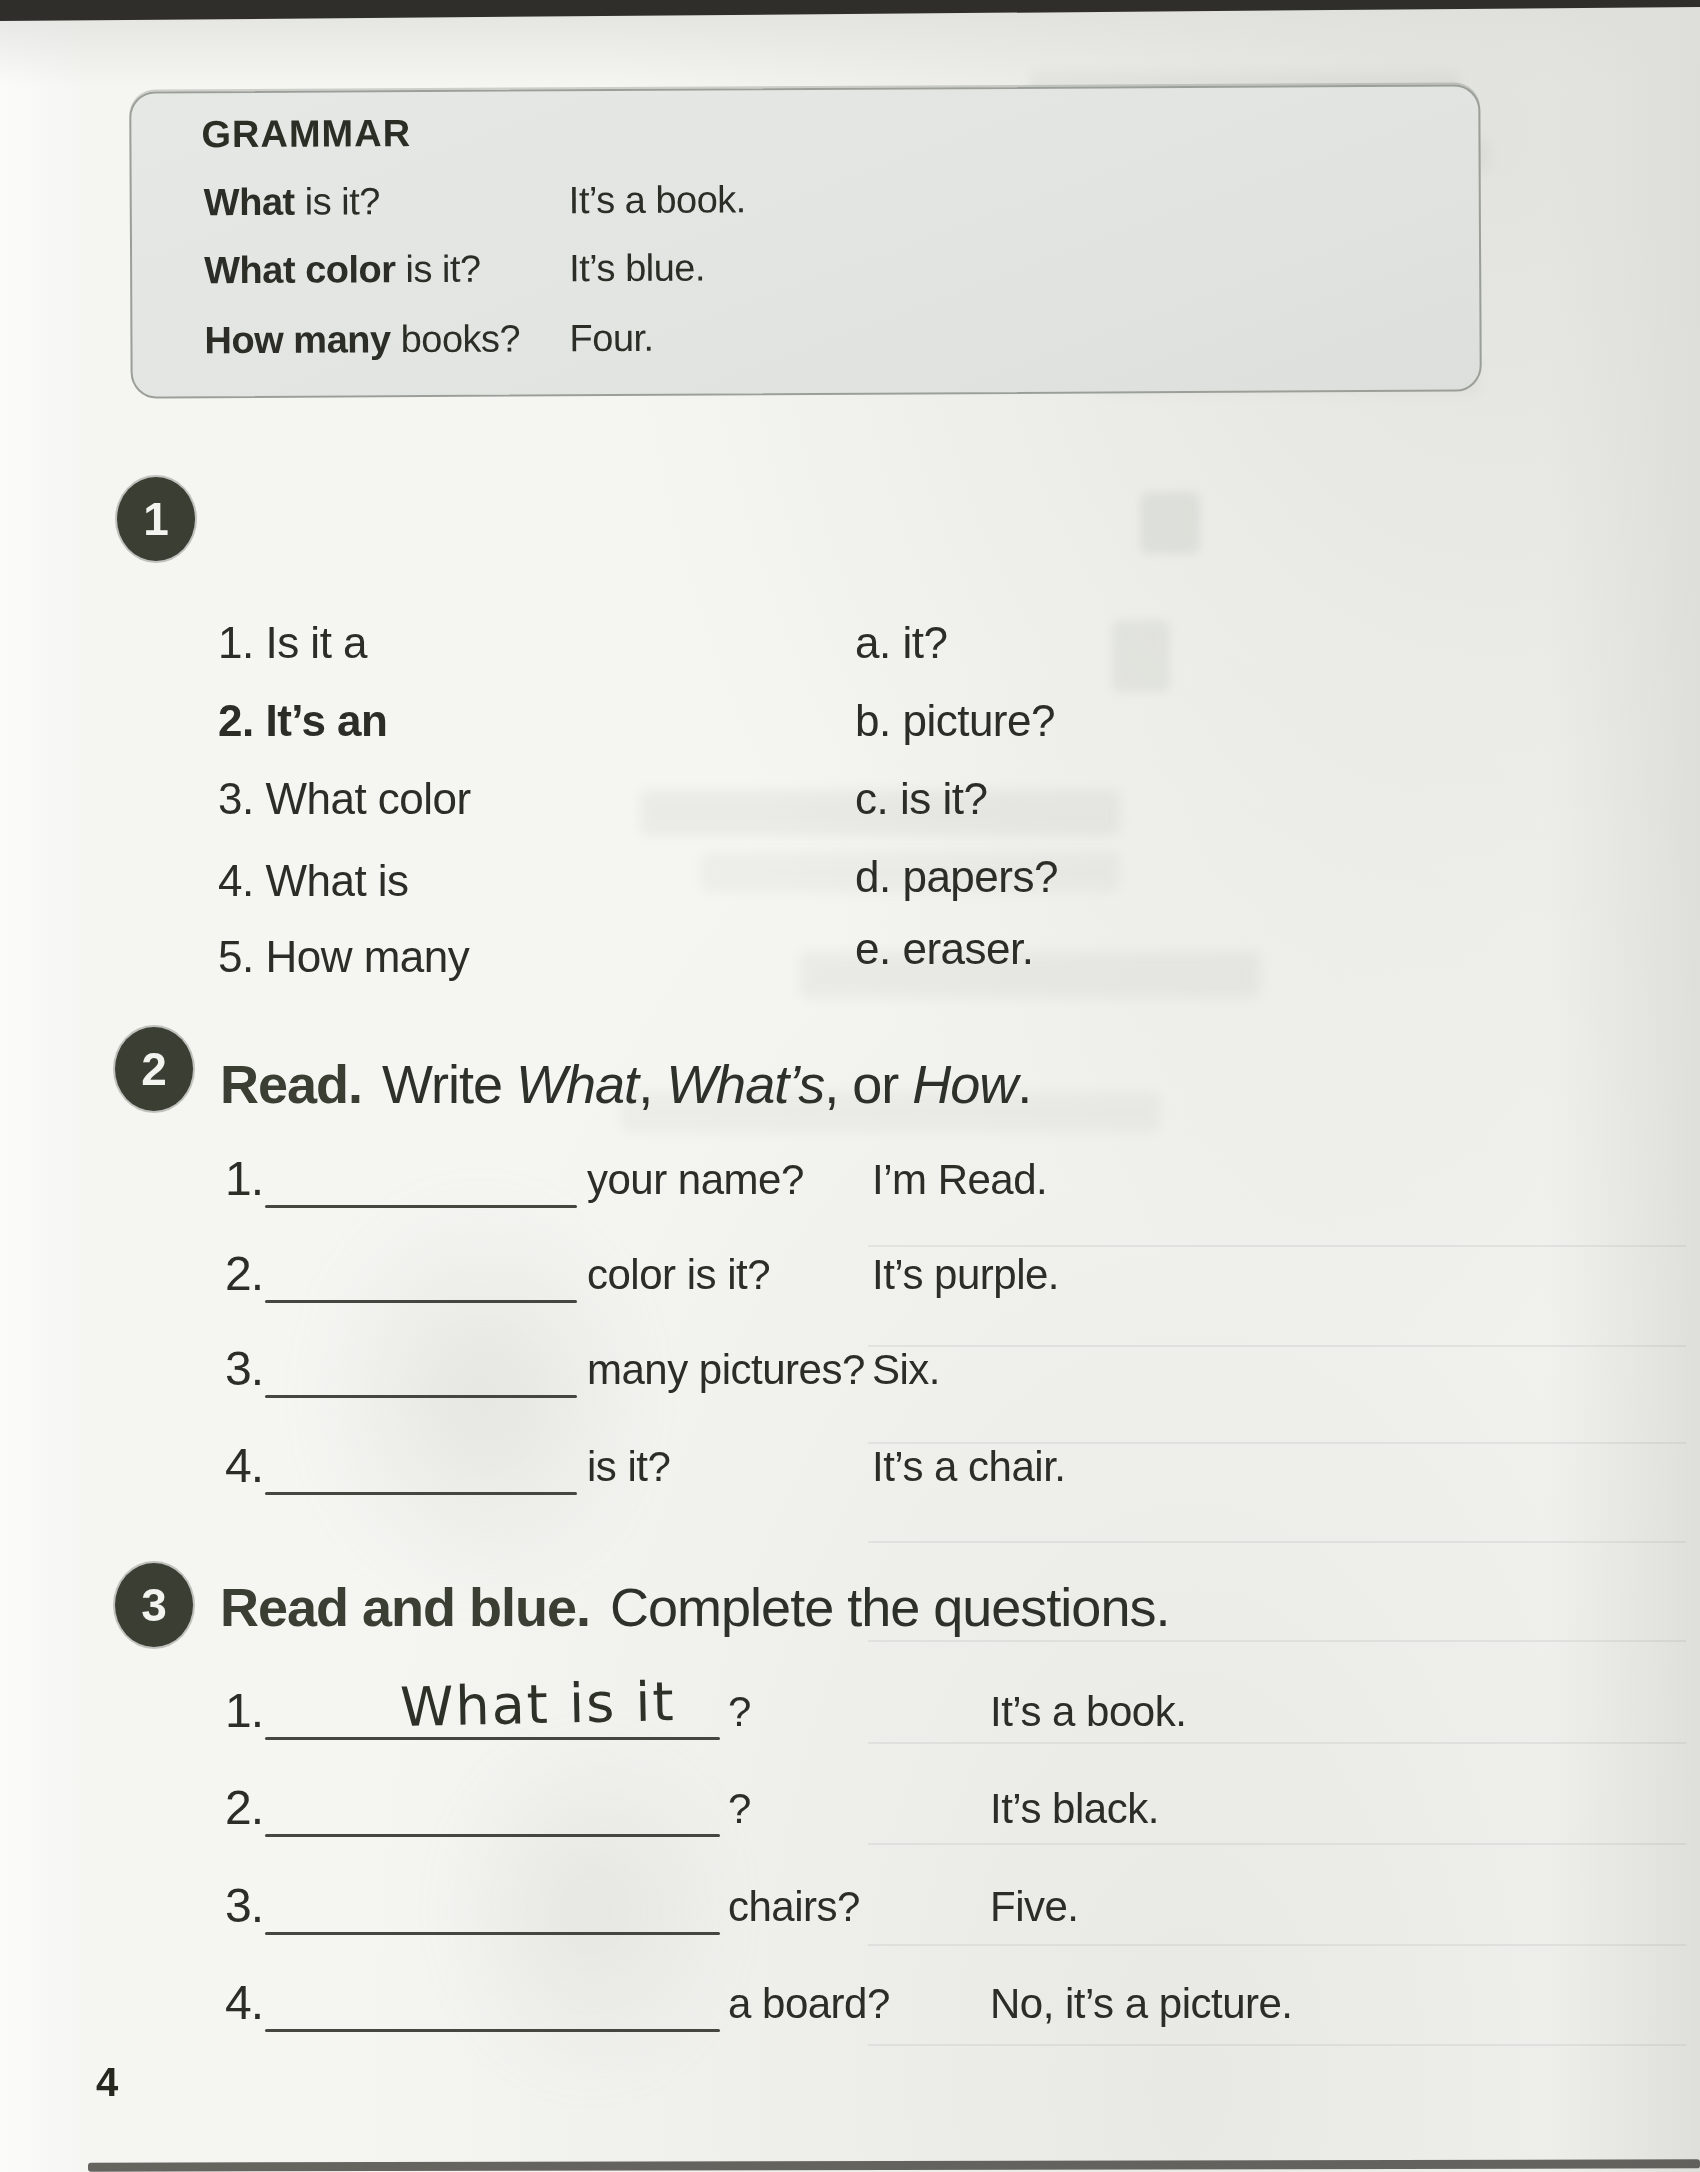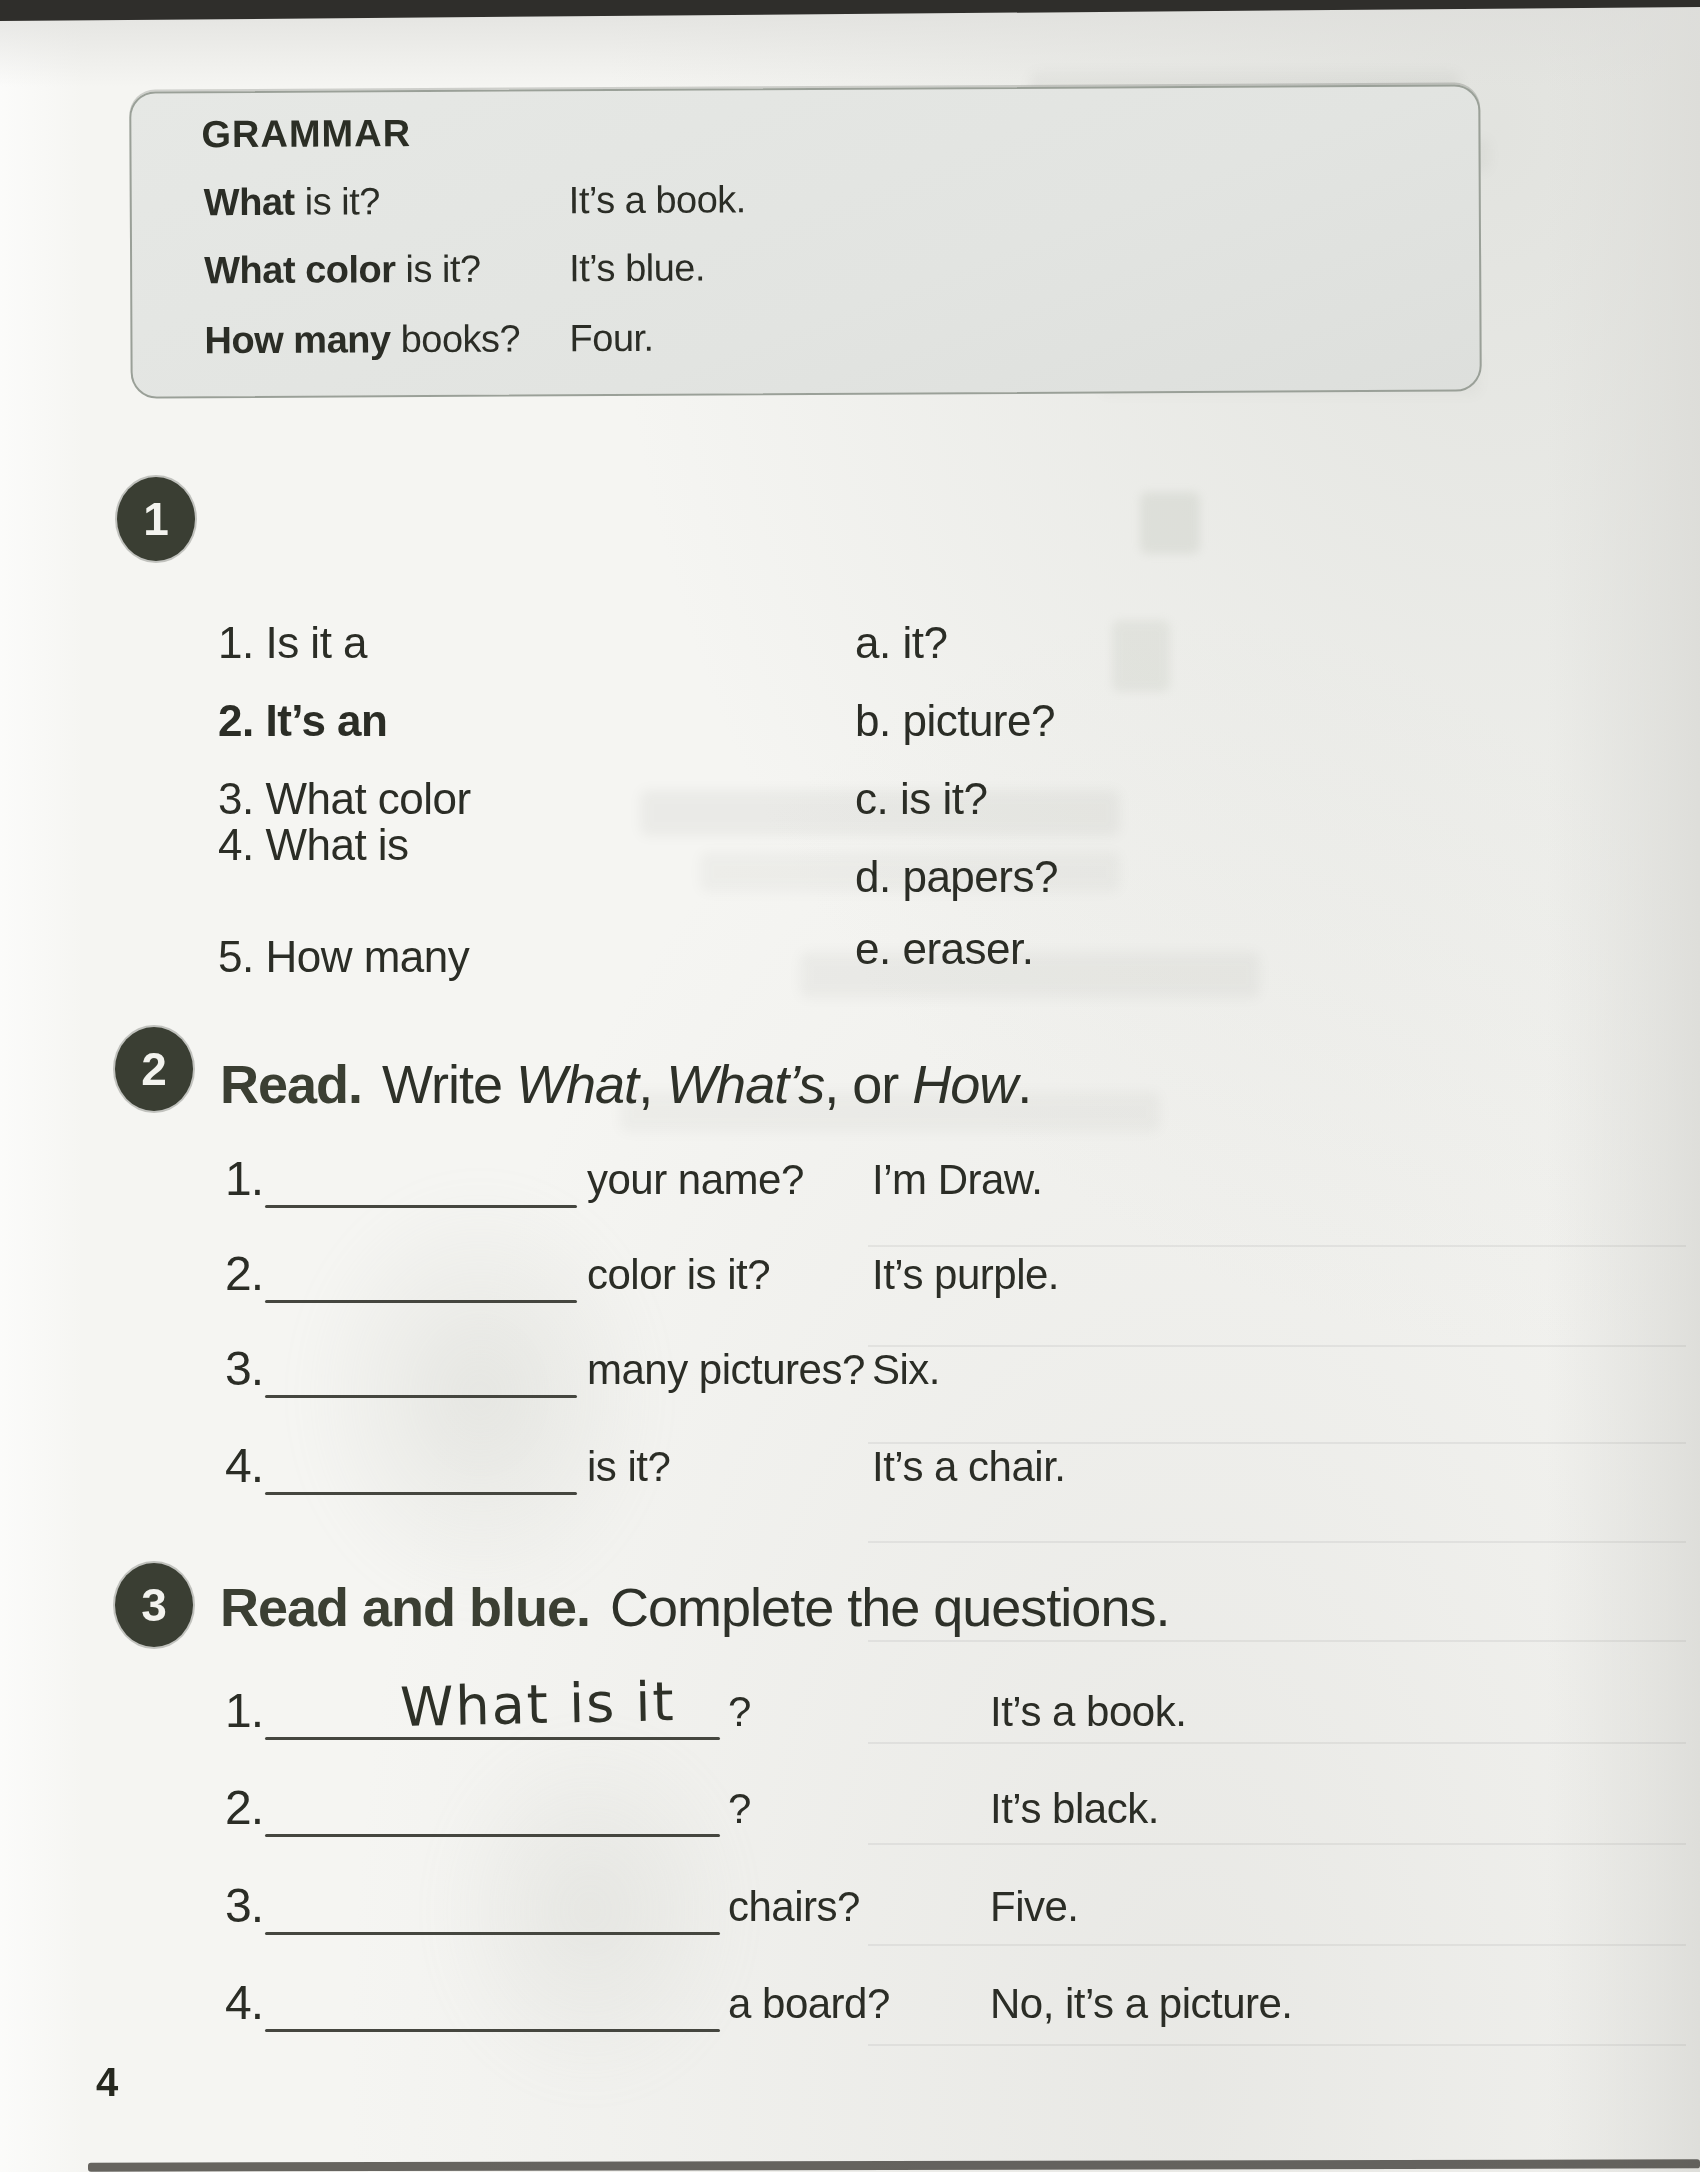--- a/index.html
+++ b/index.html
@@ -113,41 +113,41 @@
     </div>
   </section>
 
   <div class="ex-badge" style="left:117px;top:477px;">
     <span>1</span>
   </div>
 
   <div class="m-item" style="left:218px;top:618px;">1. Is it a</div>
   <div class="m-item" style="left:218px;top:696px;font-weight:bold;">2. It’s an</div>
   <div class="m-item" style="left:218px;top:774px;">3. What color</div>
-  <div class="m-item" style="left:218px;top:820px;">4. What is</div>
+  <div class="m-item" style="left:218px;top:856px;">4. What is</div>
   <div class="m-item" style="left:218px;top:932px;">5. How many</div>
 
   <div class="m-item" style="left:855px;top:618px;">a. it?</div>
   <div class="m-item" style="left:855px;top:696px;">b. picture?</div>
   <div class="m-item" style="left:855px;top:774px;">c. is it?</div>
   <div class="m-item" style="left:855px;top:852px;">d. papers?</div>
   <div class="m-item" style="left:855px;top:924px;">e. eraser.</div>
 
   <div class="ex-badge" style="left:115px;top:1027px;">
     <span>2</span>
   </div>
   <div class="ex-title" style="top:1053px;">
     <span class="tb">Read.</span><span class="tr"><span>Write </span><span class="seg-italic">What</span><span>, </span><span class="seg-italic">What’s</span><span>, or </span><span class="seg-italic">How</span><span>.</span></span>
   </div>
 
   <div class="fill-row ex2" style="top:1156px;">
     <span class="fr-num">1.</span>
     <span class="fr-blank"></span>
     <span class="fr-q">your name?</span>
-    <span class="fr-ans">I’m Draw.</span>
+    <span class="fr-ans">I’m Read.</span>
   </div>
   <div class="fill-row ex2" style="top:1251px;">
     <span class="fr-num">2.</span>
     <span class="fr-blank"></span>
     <span class="fr-q">color is it?</span>
     <span class="fr-ans">It’s purple.</span>
   </div>
   <div class="fill-row ex2" style="top:1346px;">
     <span class="fr-num">3.</span>
     <span class="fr-blank"></span>

